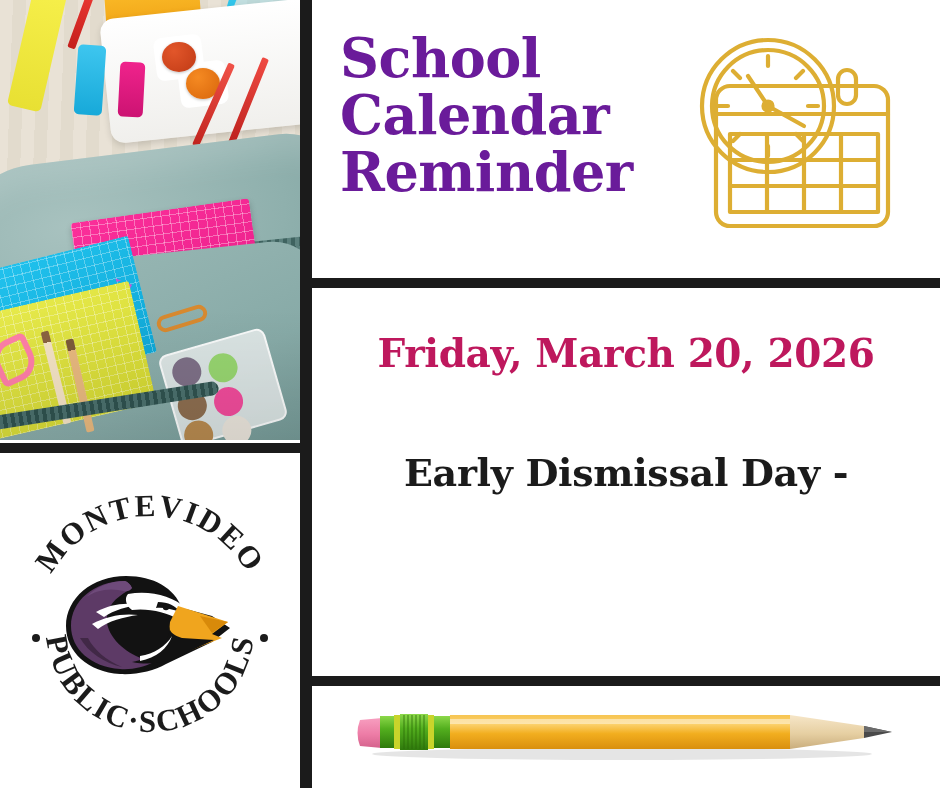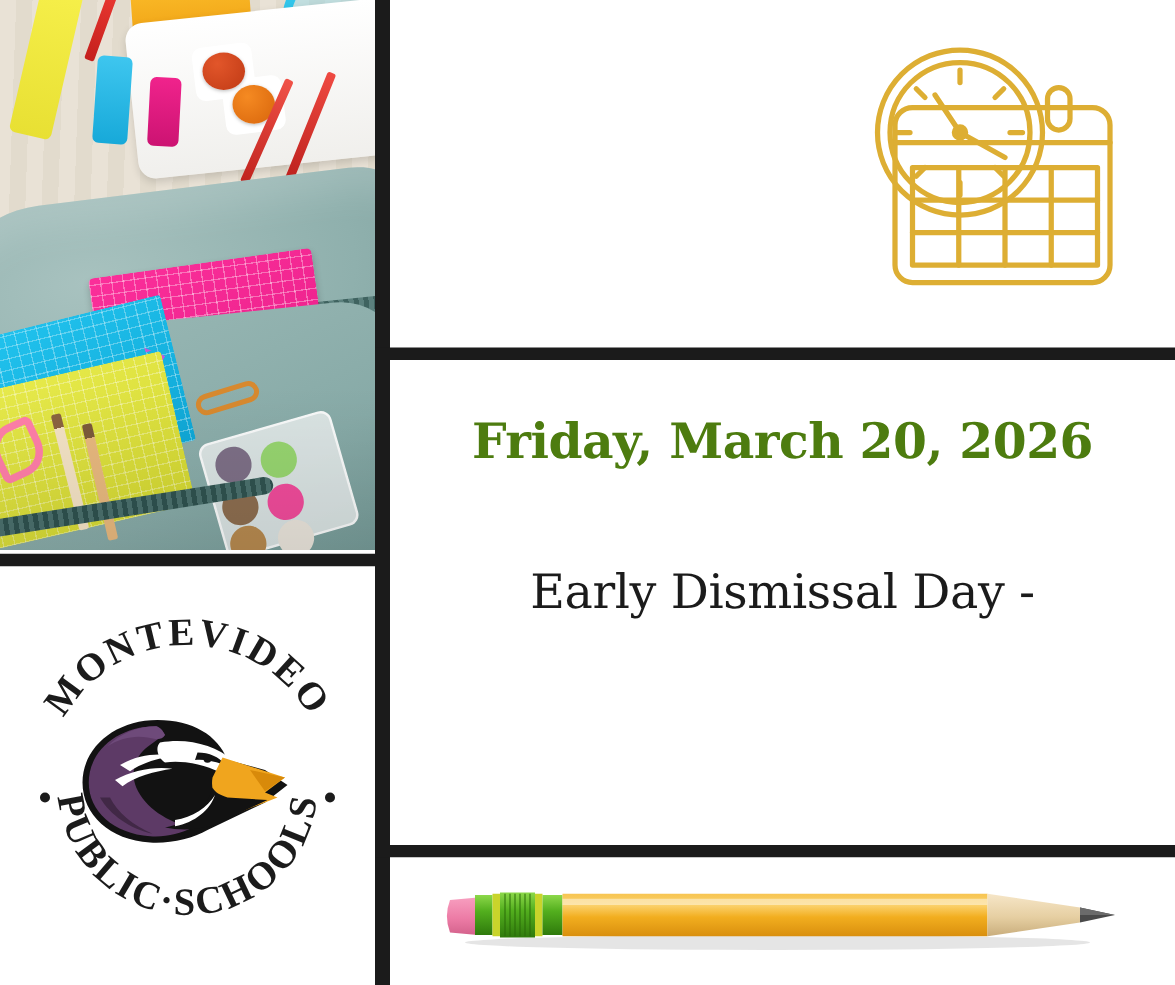--- a/index.html
+++ b/index.html
@@ -243,28 +243,28 @@
 
   .info-block{
     position:absolute; left:0; top:288px; width:628px; height:388px;
     display:flex; flex-direction:column; align-items:center;
     padding-top:42px;
   }
   .date-line{
     font-family:"DejaVu Serif", serif;
     font-weight:bold;
     font-size:39px;
-    color:#4d7c0f;
+    color:#be185d;
     letter-spacing:-0.4px;
     text-align:center;
   }
   .message-line{
     margin-top:72px;
     font-family:"DejaVu Serif", serif;
-    font-weight:normal;
+    font-weight:bold;
     font-size:38px;
     line-height:1.33;
     color:#1b1b1b;
     text-align:center;
     letter-spacing:-0.3px;
     max-width:580px;
   }
   .message-line span{ display:block; }
 
   .pencil-block{
@@ -371,20 +371,25 @@
       </div>
     </div>
   </div>
 
   <div class="bar bar-h-left"></div>
   <div class="bar bar-v-left"></div>
 
   <div class="right-col">
 
     <div class="title-block">
+      <div class="title-text">
+        <span>School</span>
+        <span>Calendar</span>
+        <span>Reminder</span>
+      </div>
 
       <svg class="cal-icon" viewBox="0 0 250 236">
         <g fill="none" stroke="#DDAE33" stroke-width="4.2" stroke-linecap="round" stroke-linejoin="round">
 
           <rect x="36" y="64" width="172" height="140" rx="14"></rect>
 
           <path d="M36 92 H208"></path>
 
           <rect x="158" y="48" width="18" height="34" rx="9"></rect>
 

